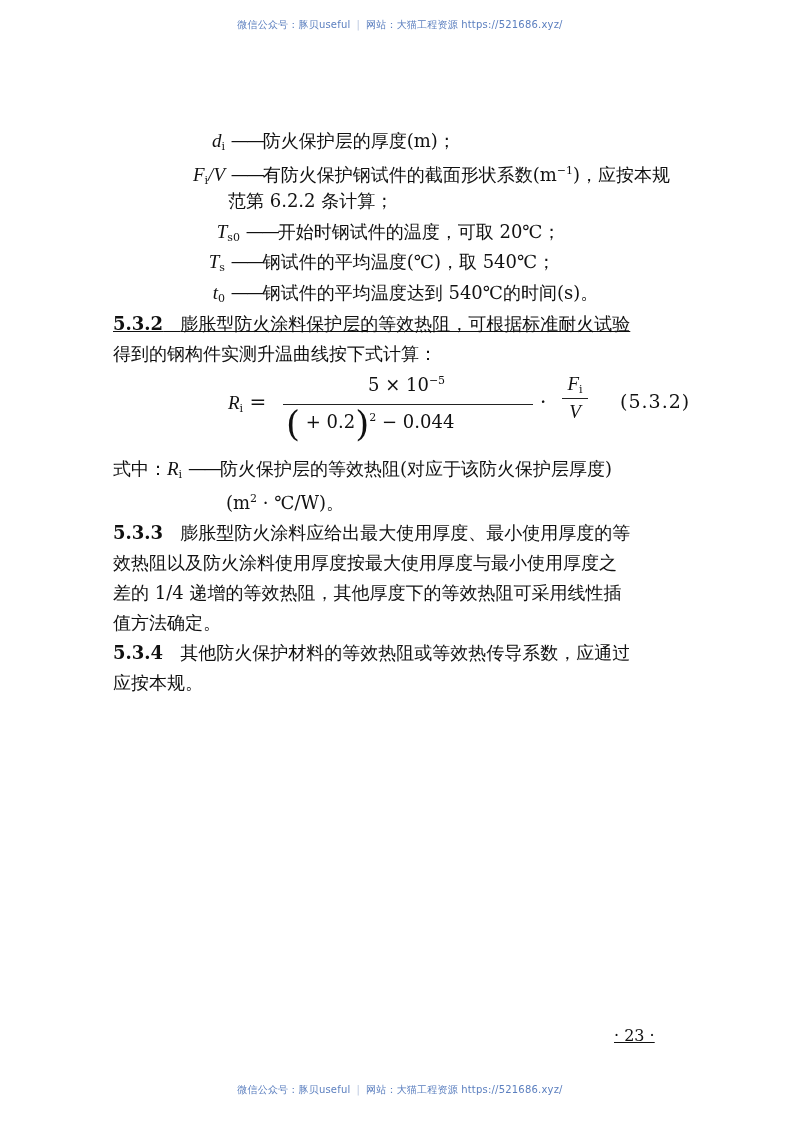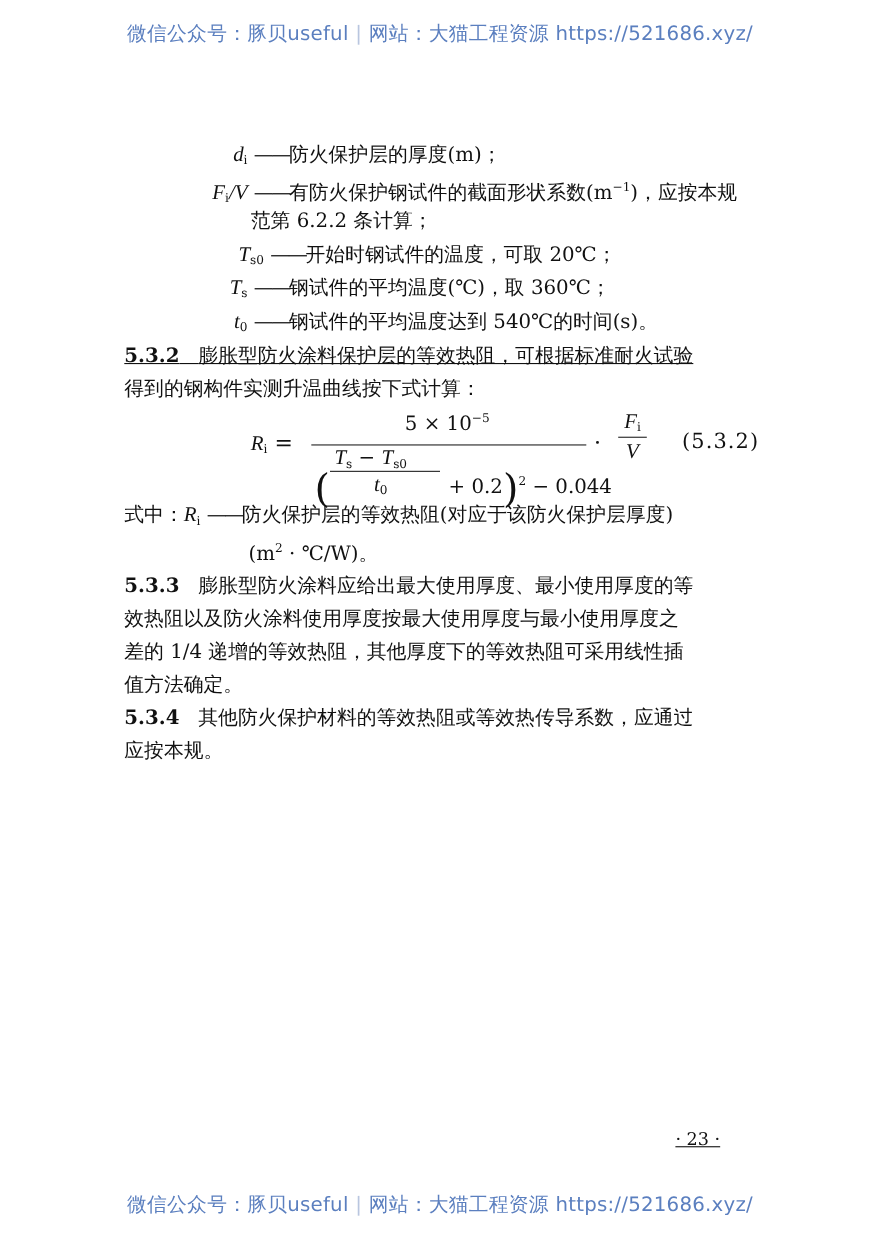--- a/index.html
+++ b/index.html
@@ -1,20 +1,20 @@
 <!DOCTYPE html>
 <html><head>
 <meta charset="utf-8">
 <style>
   html, body { margin: 0; padding: 0; background: #ffffff; }
   body { width: 800px; height: 1131px; position: relative; overflow: hidden;
          font-family: "DejaVu Serif", "Liberation Serif", serif; color: #111; }
   .watermark { position: absolute; left: 0; width: 800px; text-align: center;
                font-family: "DejaVu Sans", "Liberation Sans", sans-serif;
-               font-size: 18px; color: #5b7fbf; letter-spacing: 0.2px; }
+               font-size: 10px; color: #5b7fbf; letter-spacing: 0.2px; }
   .watermark .sep { color: #b9c6df; margin: 0 6px; }
   .wm-top { top: 18px; }
   .wm-bottom { top: 1083px; }
 
   .line { position: absolute; font-size: 18px; line-height: 26px; white-space: nowrap; }
   .sym { font-family: "Liberation Serif", "DejaVu Serif", serif; font-style: italic; font-size: 19px; }
   .sub { font-size: 11px; font-style: normal; vertical-align: -3px; }
   .sup { font-size: 11px; vertical-align: 7px; }
   .dash { letter-spacing: -2px; }
   .bold { font-weight: bold; }
@@ -57,43 +57,39 @@
 </div>
 <div class="line" style="left:228px; top:188px;">范第 6.2.2 条计算；</div>
 
 <div class="line" style="left:170px; top:219px;">
   <span class="def-sym" style="width:70px;"><span class="sym">T</span><span class="sub">s0</span></span>
   <span class="dash">——</span><span>开始时钢试件的温度，可取 20℃；</span>
 </div>
 
 <div class="line" style="left:155px; top:249px;">
   <span class="def-sym" style="width:70px;"><span class="sym">T</span><span class="sub">s</span></span>
-  <span class="dash">——</span><span>钢试件的平均温度(℃)，取 360℃；</span>
+  <span class="dash">——</span><span>钢试件的平均温度(℃)，取 540℃；</span>
 </div>
 
 <div class="line" style="left:155px; top:280px;">
   <span class="def-sym" style="width:70px;"><span class="sym">t</span><span class="sub">0</span></span>
   <span class="dash">——</span><span>钢试件的平均温度达到 540℃的时间(s)。</span>
 </div>
 
 <div class="line" style="left:113px; top:311px;text-decoration:underline;">
   <span class="bold">5.3.2</span>&nbsp;&nbsp;&nbsp;<span>膨胀型防火涂料保护层的等效热阻，可根据标准耐火试验</span>
 </div>
 <div class="line" style="left:113px; top:341px;">得到的钢构件实测升温曲线按下式计算：</div>
 
 <div class="formula">
   <div class="lhs"><span class="sym">R</span><span class="sub">i</span> <span>=</span></div>
   <div class="num"><span>5 × 10</span><span class="sup">−5</span></div>
   <div class="frac-line"></div>
   <div class="den">
-    <span class="paren">(</span><span class="inner-frac">
-      <span class="in-num"><span class="sym">T</span><span class="sub">s</span><span> − </span><span class="sym">T</span><span class="sub">s0</span></span>
-      <span class="in-line"></span>
-      <span class="in-den"><span class="sym">t</span><span class="sub">0</span></span>
-    </span> <span>+ 0.2</span><span class="paren">)</span><span class="sup">2</span> <span>− 0.044</span>
+    <span class="paren">(</span> <span>+ 0.2</span><span class="paren">)</span><span class="sup">2</span> <span>− 0.044</span>
   </div>
   <div class="dot">·</div>
   <div class="fv">
     <div><span class="sym">F</span><span class="sub">i</span></div>
     <div class="fv-line"></div>
     <div class="sym">V</div>
   </div>
   <div class="eqno">(5.3.2)</div>
 </div>
 

